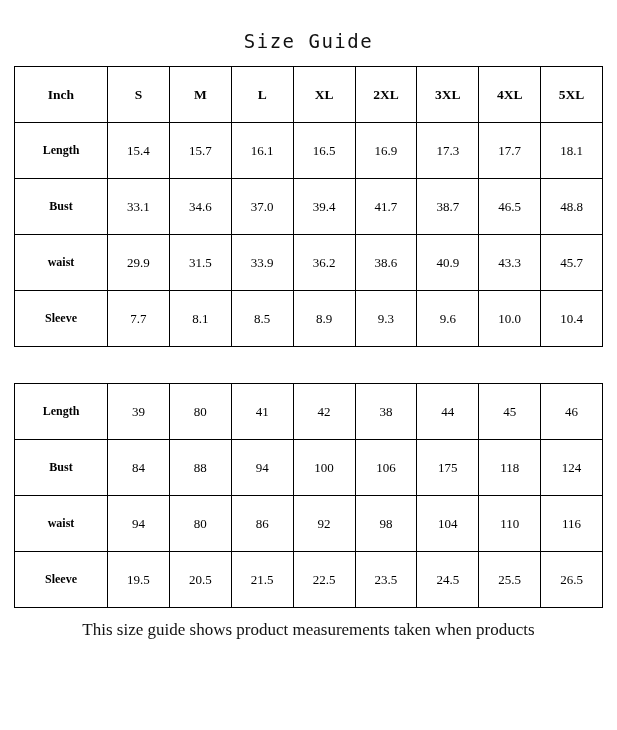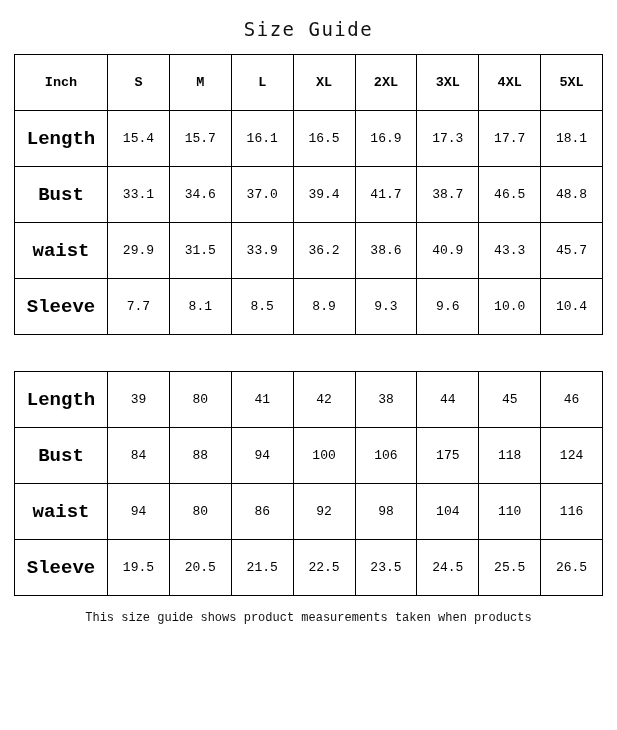--- a/index.html
+++ b/index.html
@@ -12,63 +12,63 @@
     height: 730px;
     font-family: "DejaVu Sans Mono", monospace;
     color: #000000;
     overflow: hidden;
   }
   .page {
     width: 617px;
     height: 622px;
     position: relative;
     box-sizing: border-box;
-    padding: 0 14px;
+    padding: 12px 14px;
   }
   .title {
     text-align: center;
     font-family: "DejaVu Sans Mono", monospace;
     font-size: 19px;
     letter-spacing: 1.5px;
     color: #111111;
     padding-top: 18px;
     padding-bottom: 14px;
   }
   table.size-table {
     width: 589px;
     border-collapse: collapse;
     table-layout: fixed;
-    font-family: Liberation Mono, monospace;
+    font-family: Liberation Serif, serif;
   }
   table.size-table td {
     border: 1px solid #000000;
     text-align: center;
     font-size: 13px;
     height: 55px;
     padding: 0;
     color: #000000;
   }
   table.size-table td.head-cell {
     font-weight: bold;
     font-size: 13.5px;
   }
   table.size-table td.row-label {
     font-weight: bold;
-    font-size: 19px;
+    font-size: 12px;
   }
   table.size-table col.label-col {
     width: 93px;
   }
   .spacer {
     height: 36px;
   }
   .footnote {
     text-align: center;
-    font-family: Liberation Mono, monospace;
-    font-size: 12px;
+    font-family: Liberation Serif, serif;
+    font-size: 17px;
     line-height: 20px;
     color: #111111;
     padding-top: 12px;
   }
   .footnote div {
     white-space: nowrap;
   }
 </style>
 </head>
 <body>

